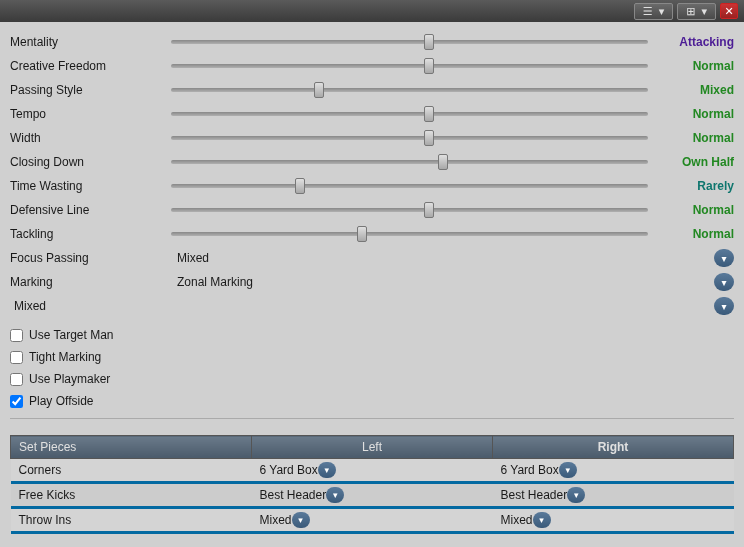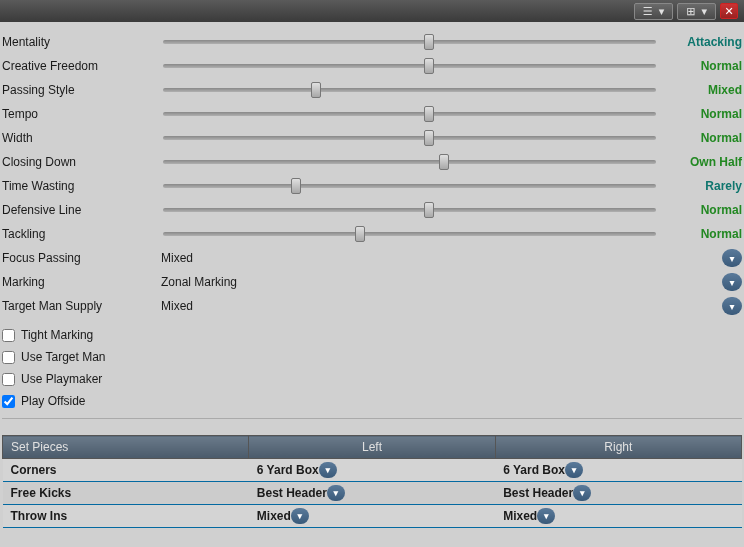--- a/index.html
+++ b/index.html
@@ -54,21 +54,21 @@
       align-items: center;
       justify-content: center;
       cursor: pointer;
       color: white;
       font-size: 11px;
     }
 
     
     .main-content {
       background: #d0d0d0;
-      padding: 8px 2px;
+      padding: 8px 10px;
       height: calc(547px - 22px);
       overflow-y: auto;
     }
 
     
     .slider-row {
       display: flex;
       align-items: center;
       height: 24px;
       margin-bottom: 0px;
@@ -109,20 +109,21 @@
       color: #228822;
       font-weight: bold;
     }
 
     
     .dropdown-row {
       display: flex;
       align-items: center;
       height: 24px;
       margin-bottom: 0px;
+      gap: 8px;
     }
     .dropdown-label {
       width: 155px;
       min-width: 155px;
       font-size: 12px;
       color: #1a1a1a;
     }
     .dropdown-value {
       flex: 1;
       font-size: 12px;
@@ -183,23 +184,22 @@
       text-align: center;
       border: 1px solid #555;
     }
     .set-pieces-table th:first-child {
       text-align: left;
     }
     .set-pieces-table td {
       padding: 3px 8px;
       font-size: 12px;
       color: #1a1a1a;
-      border-bottom: 1px solid #0369a1;
+      border-bottom: 3px solid #0369a1;
       background: #d4d4d4;
-      font-weight: bold;
     }
     .set-pieces-table tr:nth-child(even) td {
       background: #cccccc;
     }
     .cell-with-arrow {
       display: flex;
       align-items: center;
     }
     .small-arrow {
       width: 18px;
@@ -238,21 +238,21 @@
 <div class="main-content">
 
   <div id="sliders-container">
       <div class="slider-row">
         <div class="slider-label">Mentality</div>
         <div class="slider-track-container">
           <div class="slider-track">
             <div class="slider-thumb" style="left: 54%;"></div>
           </div>
         </div>
-        <div class="slider-value" style="color: #0f766e;">Attacking</div>
+        <div class="slider-value" style="color: #4c1d95;">Attacking</div>
       </div>
       <div class="slider-row">
         <div class="slider-label">Creative Freedom</div>
         <div class="slider-track-container">
           <div class="slider-track">
             <div class="slider-thumb" style="left: 54%;"></div>
           </div>
         </div>
         <div class="slider-value" style="color: rgb(34, 136, 34);">Normal</div>
       </div>
@@ -326,54 +326,53 @@
         <div class="dropdown-label">Focus Passing</div>
         <div class="dropdown-value">Mixed</div>
         <div class="dropdown-arrow">▾</div>
       </div>
       <div class="dropdown-row">
         <div class="dropdown-label">Marking</div>
         <div class="dropdown-value">Zonal Marking</div>
         <div class="dropdown-arrow">▾</div>
       </div>
       <div class="dropdown-row">
-        <div class="dropdown-label">Target Man Supply</div>
         <div class="dropdown-value">Mixed</div>
         <div class="dropdown-arrow">▾</div>
       </div>
     </div>
 
   <div class="checkbox-section" id="checkboxes-container">
+      <div class="checkbox-row">
+        <input type="checkbox" id="cb-1" style="">
+        <label for="cb-1">Use Target Man</label>
+      </div>
       <div class="checkbox-row">
         <input type="checkbox" id="cb-0" style="">
         <label for="cb-0">Tight Marking</label>
-      </div>
-      <div class="checkbox-row">
-        <input type="checkbox" id="cb-1" style="">
-        <label for="cb-1">Use Target Man</label>
       </div>
       <div class="checkbox-row">
         <input type="checkbox" id="cb-2" style="">
         <label for="cb-2">Use Playmaker</label>
       </div>
       <div class="checkbox-row">
         <input type="checkbox" id="cb-3" checked="" style="">
         <label for="cb-3">Play Offside</label>
       </div>
     </div>
 
   <div class="divider"></div>
 
   <div>
     <table class="set-pieces-table">
       <thead>
         <tr id="set-pieces-header">
             <th style="width: 33%;">Set Pieces</th>
             <th style="width: 33%;">Left</th>
-            <th style="width: 33%;">Right</th>
+            <th style="width: 33%; font-weight: bold;">Right</th>
           </tr>
       </thead>
       <tbody id="set-pieces-body">
           <tr>
             <td>Corners</td>
             <td>
               <div class="cell-with-arrow">
                 <span>6 Yard Box</span>
                 <div class="small-arrow">▾</div>
               </div>

